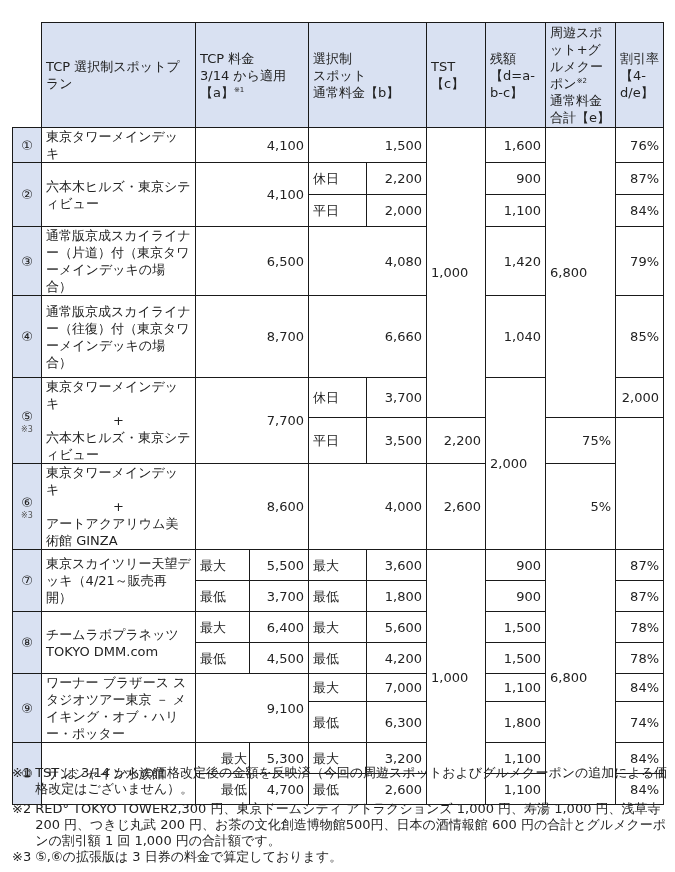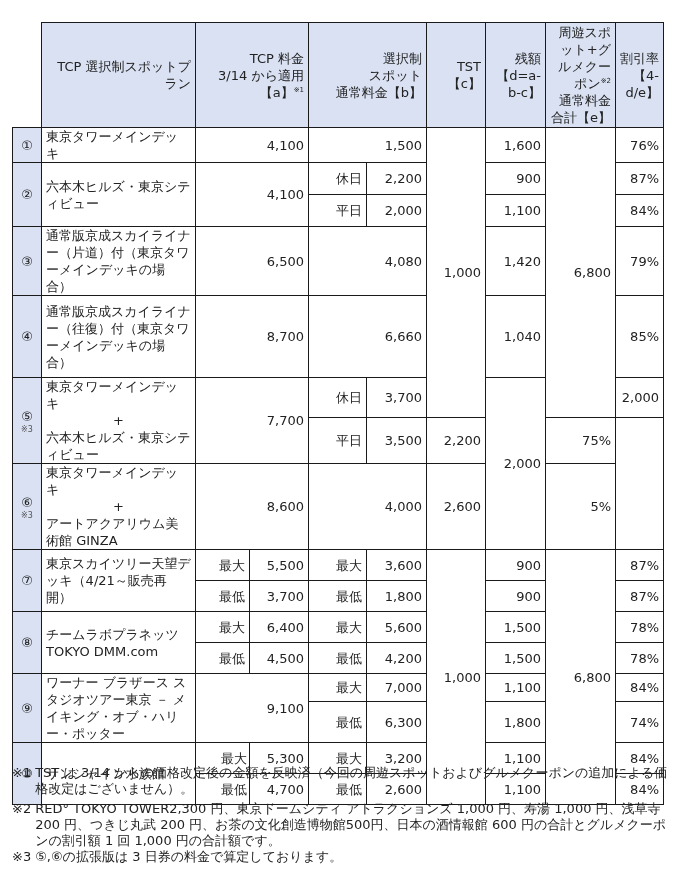--- a/index.html
+++ b/index.html
@@ -12,25 +12,25 @@
   table.grid {
     position: absolute; left: 12px; top: 22px;
     border-collapse: collapse; table-layout: fixed;
     width: 651px;
   }
   table.grid td, table.grid th {
     border: 1.2px solid #1a1a1a; padding: 0 4px;
     font-weight: normal; vertical-align: middle; line-height: 17px;
     font-size: 13px; overflow: hidden;
   }
-  th { background: #d9e1f2; text-align: right; }
+  th { background: #d9e1f2; text-align: left; }
   td.num-col { background: #d9e1f2; text-align: center; font-size: 14px; }
   td.num-col .note { display: block; font-size: 8px; color: #555; line-height: 9px; }
   td.r { text-align: right; padding-right: 6px; }
-  td.c { text-align: right; }
+  td.c { text-align: left; }
   td.l { text-align: left; }
   sup { font-size: 7px; vertical-align: super; line-height: 0; }
   .plus { display: block; text-align: center; }
   .footnotes {
     position: absolute; left: 12px; top: 765px; width: 660px;
     font-size: 13px; line-height: 16px;
   }
   .fn { display: flex; margin-bottom: 4px; }
   .fn-mark { flex: 0 0 auto; white-space: nowrap; margin-right: 4px; }
   .fn-text { flex: 1 1 auto; }

